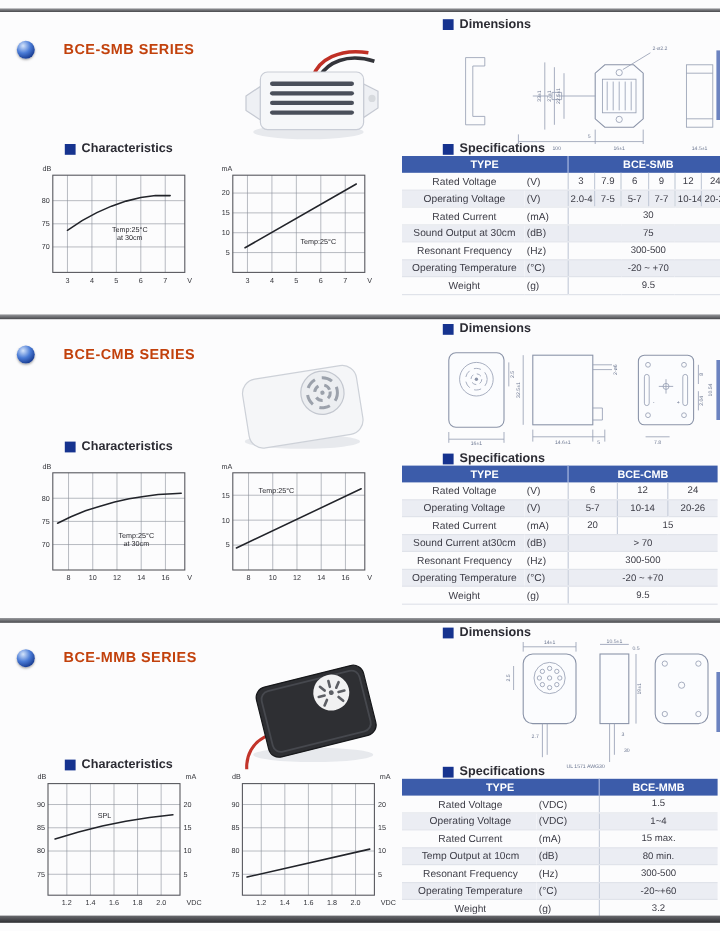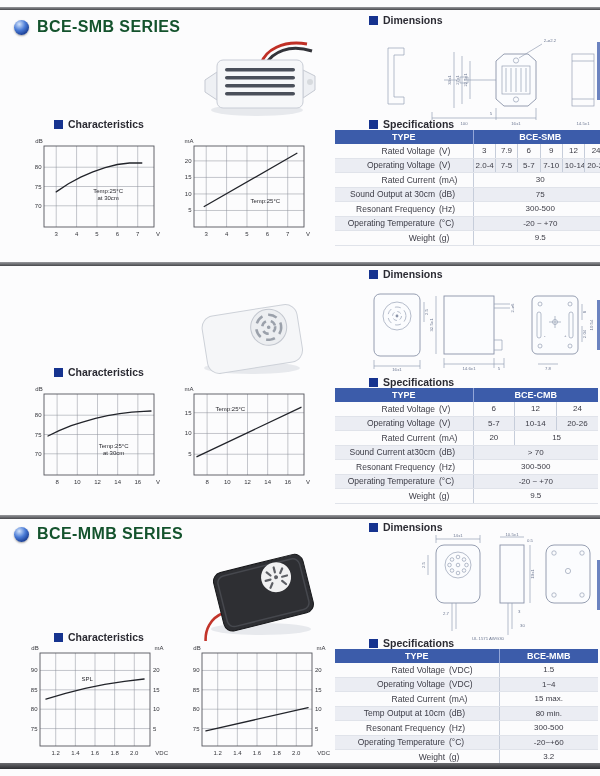--- a/index.html
+++ b/index.html
@@ -6,37 +6,37 @@
   body{width:600px;height:776px;background:#d9d9d9;font-family:"Liberation Sans",sans-serif;}
   .page{position:relative;width:600px;height:776px;background:#fcfcfd;overflow:hidden;}
   .bar{position:absolute;left:0;right:0;background:linear-gradient(#999a9e,#47484c);}
   .bar.thin{height:3px;}
   .bar.div{height:4px;}
   .bar.bottom{height:6px;background:linear-gradient(#6b6c70,#2c2d31);}
   .edge-tab{position:absolute;right:0;width:3px;background:#6c83c0;}
   section{position:absolute;left:0;width:600px;}
   .series-title{position:absolute;display:flex;align-items:center;gap:8px;}
   .ball{width:15px;height:15px;border-radius:50%;background:radial-gradient(circle at 35% 28%,#d4e4fb,#4a7bd6 42%,#173a8f 78%,#0d2566);box-shadow:0 1px 2px rgba(0,0,0,.35);flex:none;}
-  .series-title h2{margin:0;font-size:16px;font-weight:bold;color:#14532d;letter-spacing:.4px;}
+  .series-title h2{margin:16px;font-size:12px;font-weight:bold;color:#c2410c;letter-spacing:.4px;}
   .sec-h{position:absolute;display:flex;align-items:center;gap:5px;font-size:10.5px;font-weight:bold;color:#2b2b33;margin-left:36px;}
   .sq{width:9px;height:9px;background:#16338f;flex:none;}
   .photo{position:absolute;}
   .dims{position:absolute;}
   .dims svg{overflow:visible;}
   .dims text{font-size:4.3px;fill:#6d7892;}
   .dims .dl{stroke:#97a0b4;stroke-width:0.7;fill:none;}
   .dims .body{stroke:#8a93a8;stroke-width:0.9;fill:#fbfcfe;}
   .chart-box{position:absolute;}
   svg text{font-family:"Liberation Sans",sans-serif;}
   .spec-table-host{position:absolute;}
   table.spec-table{border-collapse:collapse;table-layout:fixed;width:100%;font-size:8.5px;color:#3c3c46;}
   table.spec-table th{background:#3c5caa;color:#fff;font-size:9px;font-weight:bold;height:14px;padding:0;}
   table.spec-table th.th-series{border-left:1px solid #93a6d8;}
   table.spec-table td{height:13.5px;padding:0 2px;border-bottom:1px solid #e0e3ea;white-space:nowrap;overflow:hidden;}
-  table.spec-table td.label{text-align:right;padding-left:4px;}
+  table.spec-table td.label{text-align:center;padding-left:4px;}
   table.spec-table td.unit{text-align:left;}
   table.spec-table td.val{text-align:center;border-left:1px solid #c6cdda;font-size:8px;}
   table.spec-table tr.alt{background:#ebedf3;}
 </style>
 </head>
 <body>
 
 <div class="page">
 
   <div class="bar thin" style="top:7px;"></div>
@@ -176,21 +176,21 @@
               <td class="val" colspan="1">9</td>
               <td class="val" colspan="1">12</td>
               <td class="val" colspan="1">24</td>
             </tr>
             <tr class="alt">
               <td class="label">Operating Voltage</td>
               <td class="unit">(V)</td>
               <td class="val" colspan="1">2.0-4</td>
               <td class="val" colspan="1">7-5</td>
               <td class="val" colspan="1">5-7</td>
-              <td class="val" colspan="1">7-10</td>
+              <td class="val" colspan="1">7-7</td>
               <td class="val" colspan="1">10-14</td>
               <td class="val" colspan="1">20-26</td>
             </tr>
             <tr class="">
               <td class="label">Rated Current</td>
               <td class="unit">(mA)</td>
               <td class="val" colspan="6">30</td>
             </tr>
             <tr class="alt">
               <td class="label">Sound Output at 30cm</td>
@@ -213,20 +213,24 @@
               <td class="val" colspan="6">9.5</td>
             </tr>
           </tbody>
         </table>
       </div>
   </section>
 
   <div class="bar div" style="top:262px;"></div>
 
   <section style="top:266px;height:249px;">
+    <div class="series-title" style="left:14px;top:6px;">
+      <span class="ball"></span>
+      <h2>BCE-CMB SERIES</h2>
+    </div>
 
     <div class="photo" style="left:190px;top:26px;">
       <svg width="125" height="85" viewBox="0 0 125 85">
         <ellipse cx="62" cy="76" rx="48" ry="6" fill="#e7e9ed"></ellipse>
         <g transform="rotate(-9 62 45)">
           <rect x="14" y="18" width="96" height="58" rx="12" fill="#f5f6f8" stroke="#cdd1d8"></rect>
           <circle cx="80" cy="38" r="18" fill="#eceef1" stroke="#c3c7cf"></circle>
           <circle cx="80" cy="38" r="12.5" fill="none" stroke="#9ba1ab" stroke-width="2.5" stroke-dasharray="9 6"></circle>
           <circle cx="80" cy="38" r="6.5" fill="none" stroke="#9ba1ab" stroke-width="2.5" stroke-dasharray="6 5"></circle>
           <circle cx="80" cy="38" r="1.8" fill="#9ba1ab"></circle>

